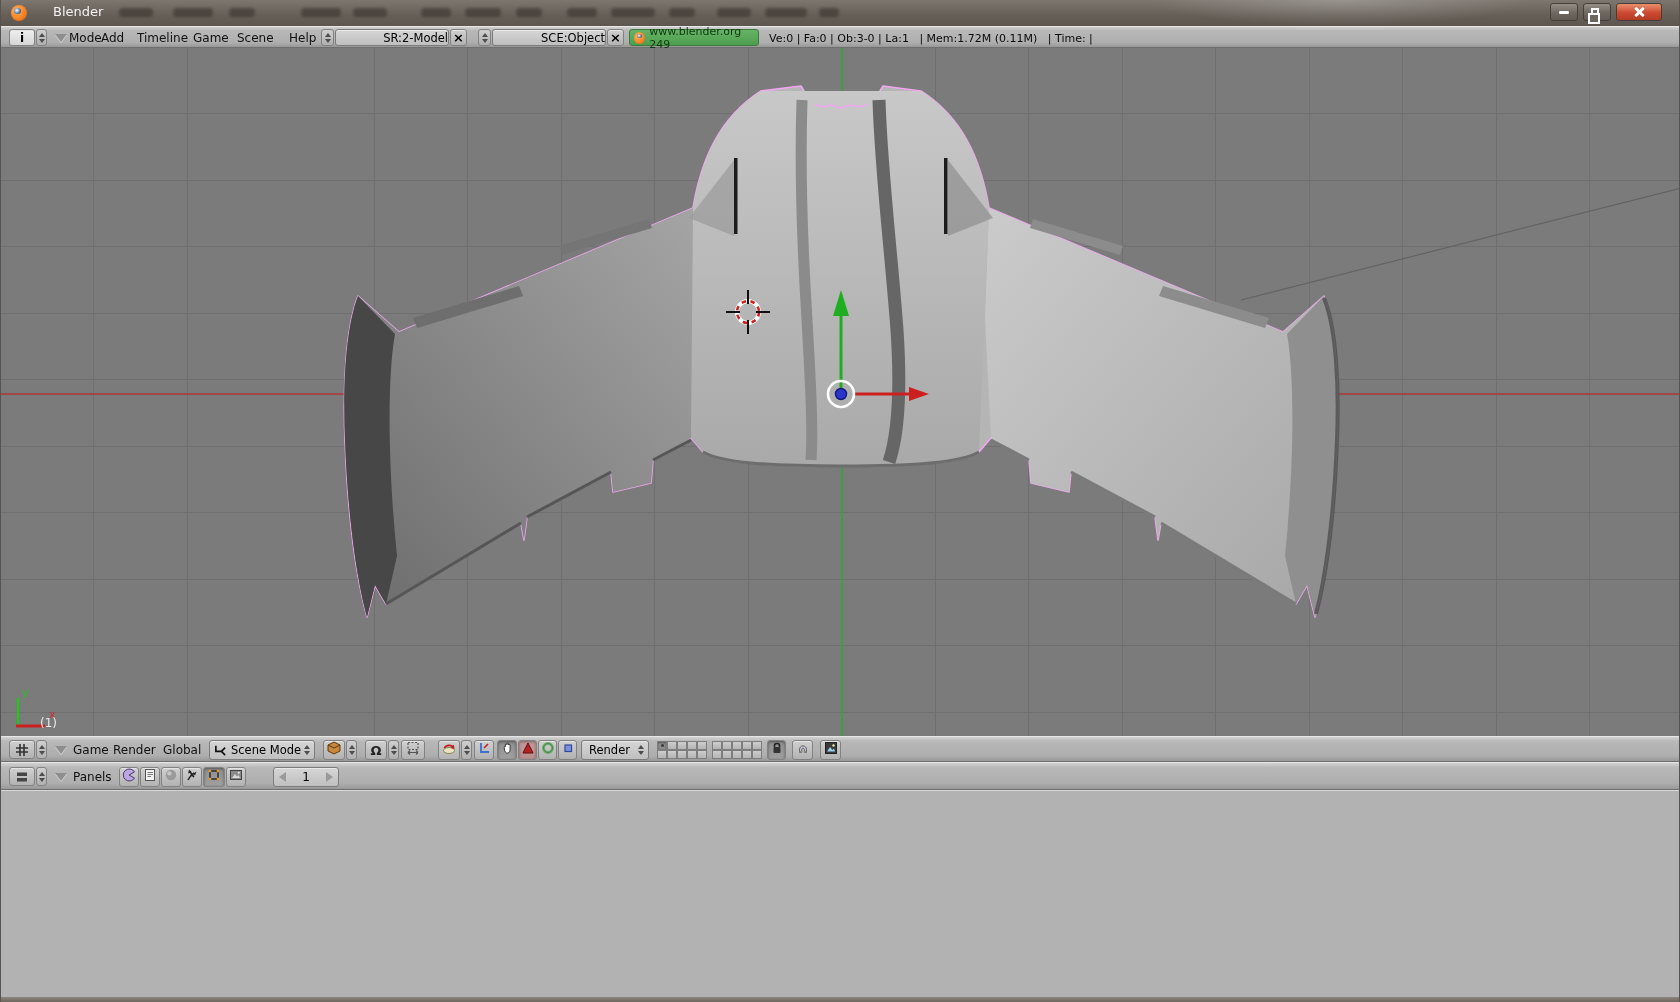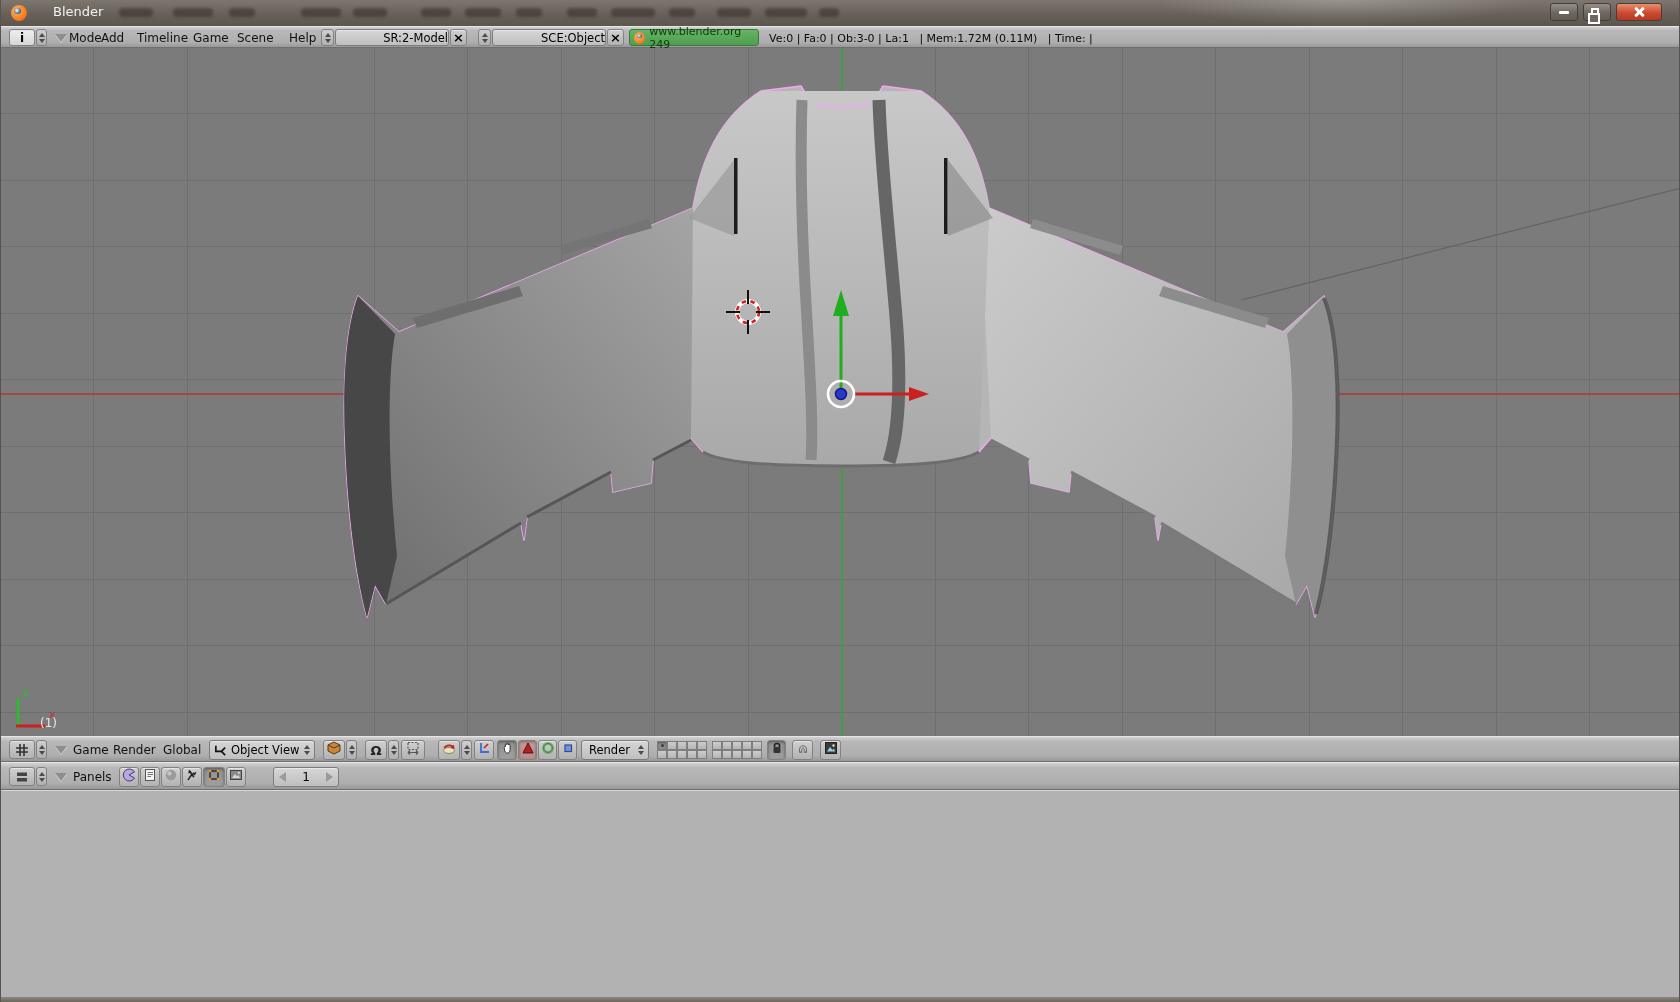--- a/index.html
+++ b/index.html
@@ -271,21 +271,21 @@
     <div class="collapse-tri" style="left:54px;top:9px"></div>
 
     <span class="menu" style="left:72px;top:6px">Game</span>
     <span class="menu" style="left:112px;top:6px">Render</span>
     <span class="menu" style="left:162px;top:6px">Global</span>
 
     <div class="field" style="left:208px;top:3px;width:106px;height:20px;padding-left:4px">
       <svg width="13" height="13" viewBox="0 0 14 14">
         <path d="M2 2 L2 8 L8 8 M8 8 L12 4 M8 8 L12 12" stroke="#111" stroke-width="1.8" fill="none"></path>
       </svg>
-      <span style="margin-left:4px">Object View</span>
+      <span style="margin-left:4px">Scene Mode</span>
       <span style="margin-left:auto;margin-right:4px;display:flex;flex-direction:column;gap:2px">
           <i class="tu"></i>
           <i class="td"></i>
         </span>
     </div>
 
     <div class="ibtn" style="left:322px;top:3px;width:22px;height:20px">
       <svg class="ctx-ic" viewBox="0 0 14 14">
         <polygon points="7,1 13,4 13,10 7,13 1,10 1,4" fill="#c8873a" stroke="#5a3a12" stroke-width="1"></polygon>
         <polyline points="1,4 7,7 13,4 M7,7 7,13" fill="none" stroke="#5a3a12" stroke-width="1"></polyline>

